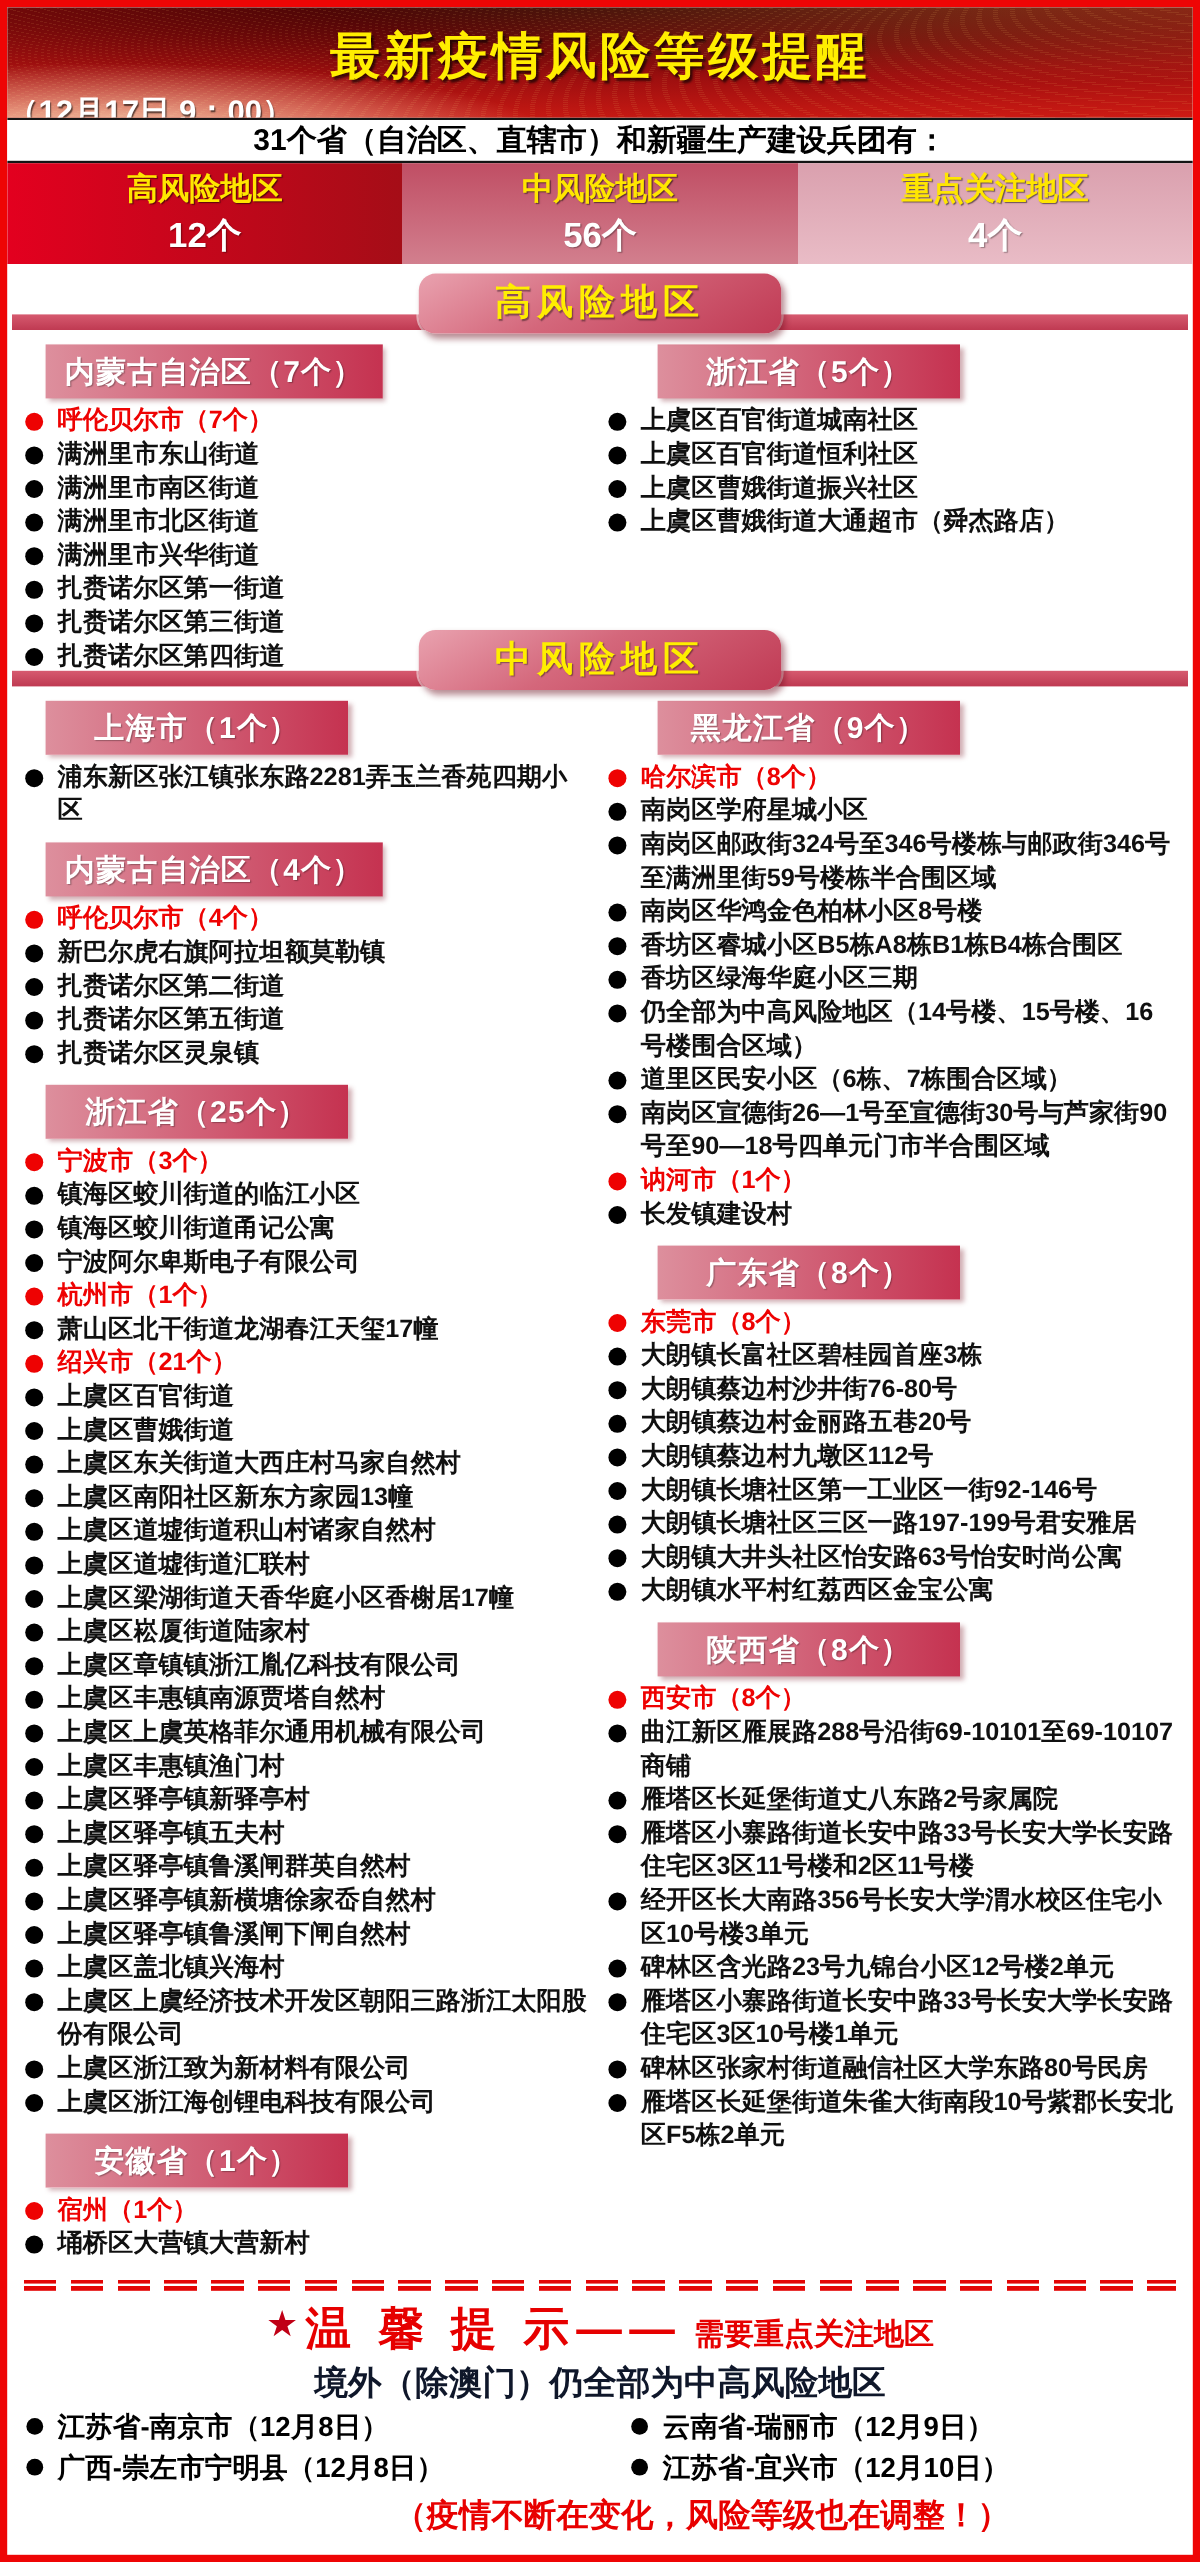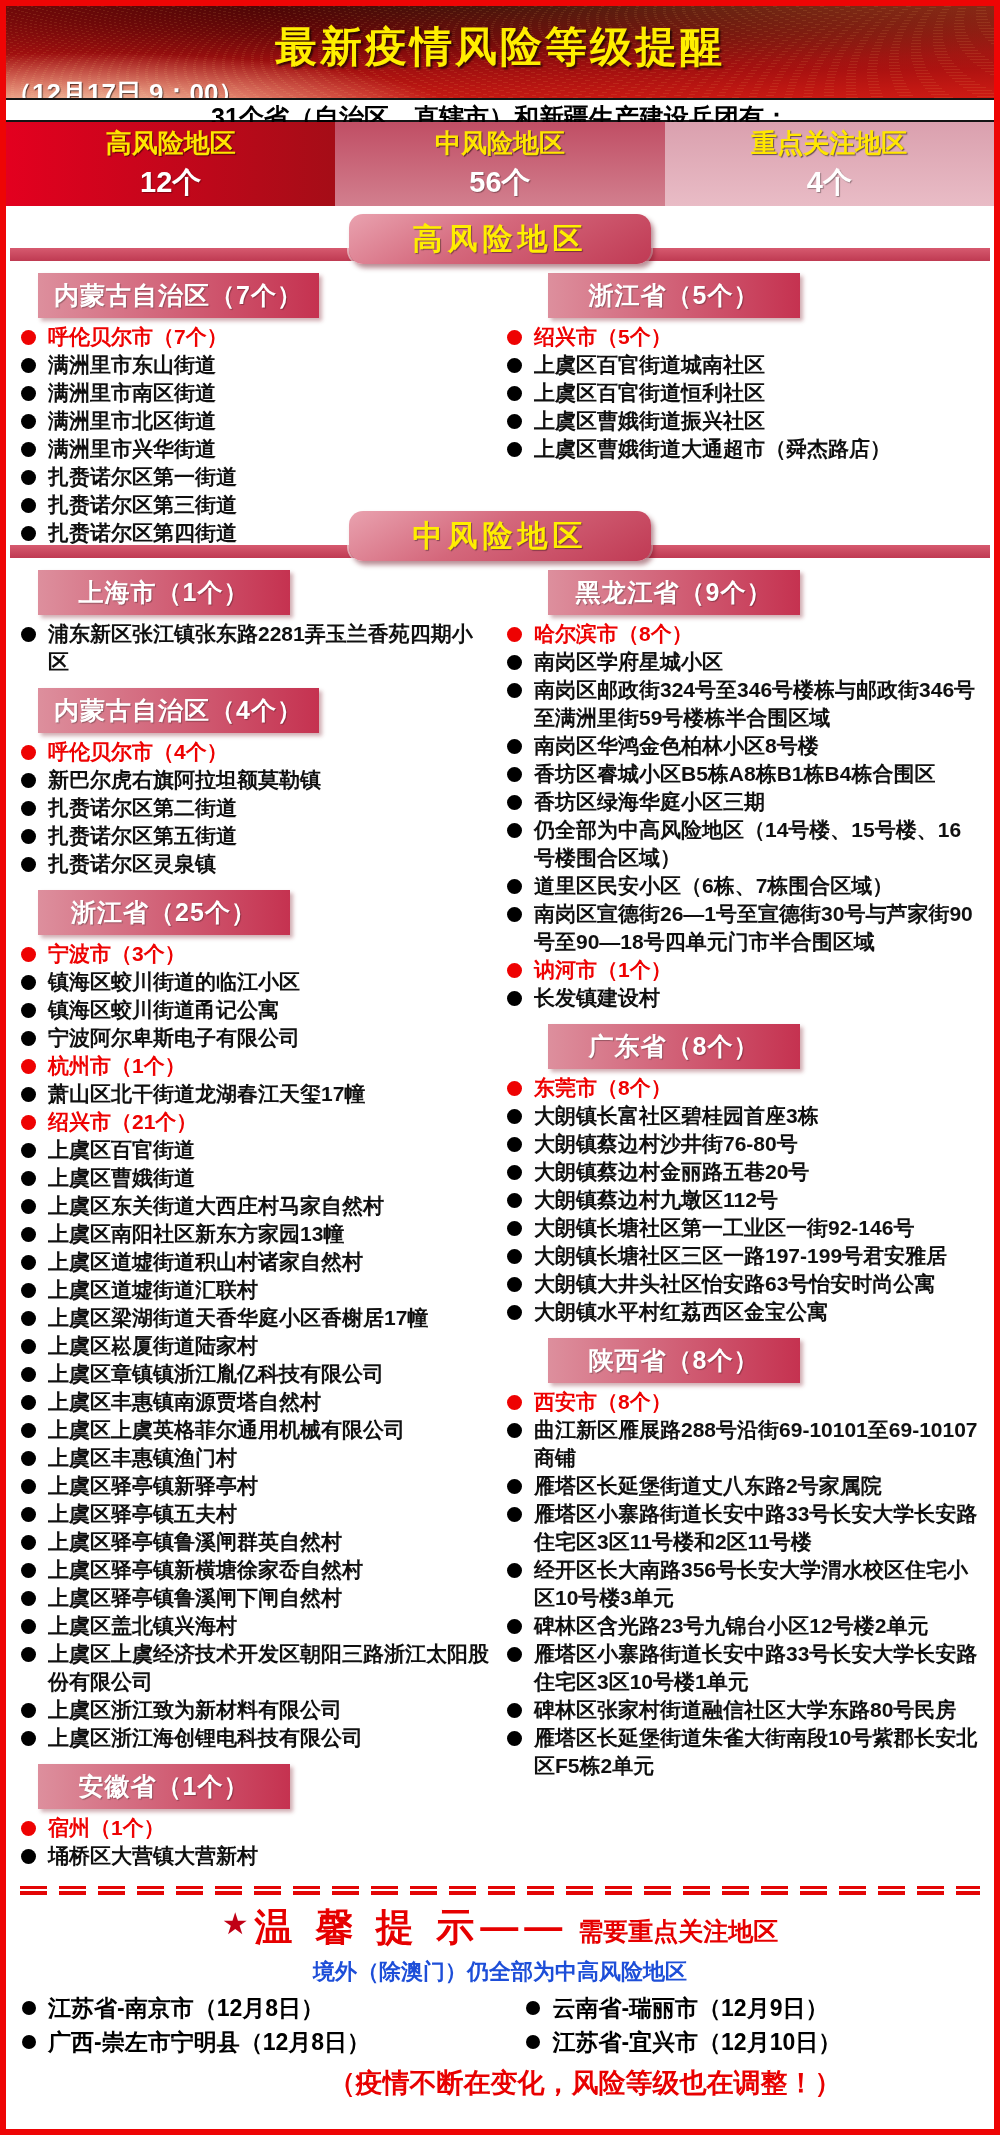--- a/index.html
+++ b/index.html
@@ -15,21 +15,21 @@
       radial-gradient(90% 160% at 8% 118%, rgba(250,236,200,.95) 0%, rgba(250,236,200,0) 42%),
       radial-gradient(120% 190% at 88% -35%, rgba(255,190,80,.28) 0%, rgba(255,190,80,0) 55%),
       repeating-radial-gradient(140% 170% at 108% -50%, rgba(255,210,110,.10) 0 2px, rgba(0,0,0,0) 2px 13px),
       radial-gradient(130% 115% at 50% -6%, #2f0404 0%, #6e0909 38%, #9e0f0f 62%, #cf1b14 100%);}
   .title{padding-top:18px;text-align:center;font-size:42px;line-height:46px;font-weight:bold;
     color:#ffee00;letter-spacing:3px;text-shadow:2px 2px 2px rgba(0,0,0,.65);}
   .datetime{text-align:left;font-size:26px;line-height:30px;font-weight:bold;color:#ffffff;
     margin-top:8px;text-shadow:1px 1px 1px rgba(0,0,0,.6);}
 
   
-  .substrip{height:24px;line-height:34px;background:#fff;border-top:2px solid #141414;
+  .substrip{height:38px;line-height:34px;background:#fff;border-top:2px solid #141414;
     border-bottom:2px solid #141414;text-align:center;font-size:25px;font-weight:bold;color:#000;}
 
   
   .stats{display:grid;grid-template-columns:1fr 1fr 1fr;height:84px;}
   .stat{display:flex;flex-direction:column;align-items:center;justify-content:center;row-gap:2px;}
   .stat .lab{font-size:26px;font-weight:bold;color:#ffe600;text-shadow:1px 1px 1px rgba(0,0,0,.55);}
   .stat .cnt{font-size:29px;font-weight:bold;color:#fff;text-shadow:1px 1px 1px rgba(0,0,0,.35);}
   .stat-0{background:linear-gradient(90deg,#e3001f 0%,#a50d17 100%);}
   .stat-1{background:linear-gradient(180deg,#c04e64 0%,#d27f8e 100%);}
   .stat-2{background:linear-gradient(180deg,#daa0ae 0%,#e9bcc6 100%);}
@@ -60,21 +60,21 @@
   li.item.city .bullet{background:#ee0202;}
 
   
   .divider{height:9px;margin:12px 14px 6px;position:relative;
     background:repeating-linear-gradient(90deg,#e30505 0 27px,rgba(0,0,0,0) 27px 39px);}
   .divider::after{content:"";position:absolute;left:0;right:0;top:3px;height:2px;background:#fff;}
   .tips-head{text-align:center;line-height:46px;white-space:nowrap;}
   .star{color:#c00016;font-size:30px;vertical-align:6px;margin-right:6px;}
   .tips-main{color:#e60000;font-size:38px;font-weight:bold;letter-spacing:6px;}
   .tips-suffix{color:#e60000;font-size:25px;font-weight:bold;margin-left:10px;}
-  .tips-line2{text-align:center;color:#1d4ed8;font-size:22px;line-height:27px;font-weight:bold;}
+  .tips-line2{text-align:center;color:#0f172a;font-size:28px;line-height:27px;font-weight:bold;}
   .watch{display:grid;grid-template-columns:52% 48%;padding:8px 6px 0 12px;row-gap:4px;}
   .watch .witem{position:relative;padding-left:30px;font-size:23px;font-weight:bold;line-height:30px;color:#000;}
   .watch .witem .bullet{position:absolute;left:4px;top:8px;width:14px;height:14px;border-radius:50%;background:#000;}
   .note{margin-top:10px;padding-left:170px;text-align:center;color:#e80000;font-size:27px;line-height:32px;
     font-weight:bold;font-family:"DejaVu Serif","Liberation Serif",serif;}
 </style>
 </head>
 <body>
 
 <div class="poster">
@@ -115,21 +115,20 @@
               <li class="item area"><span class="bullet"></span><span class="txt">满洲里市北区街道</span></li>
               <li class="item area"><span class="bullet"></span><span class="txt">满洲里市兴华街道</span></li>
               <li class="item area"><span class="bullet"></span><span class="txt">扎赉诺尔区第一街道</span></li>
               <li class="item area"><span class="bullet"></span><span class="txt">扎赉诺尔区第三街道</span></li>
               <li class="item area"><span class="bullet"></span><span class="txt">扎赉诺尔区第四街道</span></li>
             </ul>
           </div>
           <div class="col col-1">
             <div><div class="prov">浙江省（5个）</div></div>
             <ul class="list">
-              <li class="item city"><span class="bullet"></span><span class="txt">绍兴市（5个）</span></li>
               <li class="item area"><span class="bullet"></span><span class="txt">上虞区百官街道城南社区</span></li>
               <li class="item area"><span class="bullet"></span><span class="txt">上虞区百官街道恒利社区</span></li>
               <li class="item area"><span class="bullet"></span><span class="txt">上虞区曹娥街道振兴社区</span></li>
               <li class="item area"><span class="bullet"></span><span class="txt">上虞区曹娥街道大通超市（舜杰路店）</span></li>
             </ul>
           </div>
         </div>
       </div>
       <div class="section medium">
         <div class="pill">中风险地区</div>

